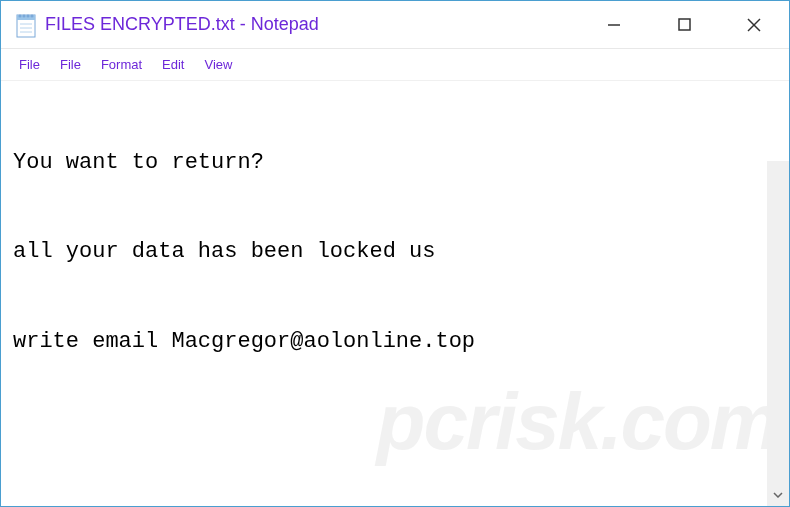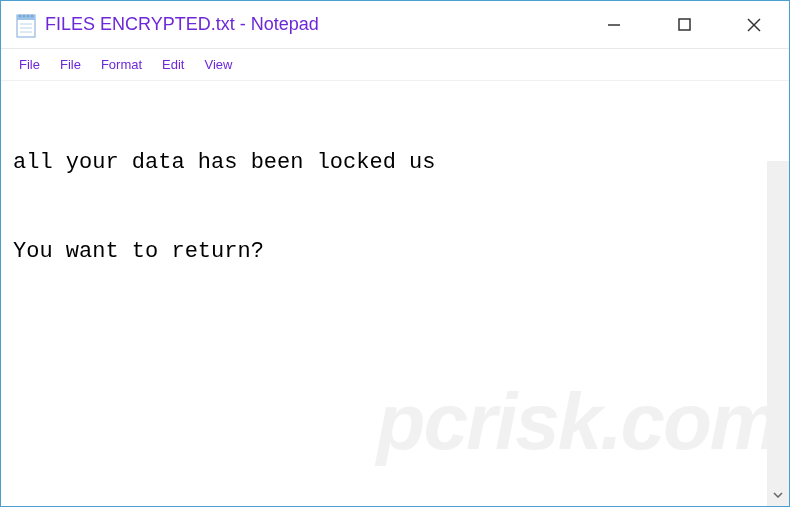--- a/index.html
+++ b/index.html
@@ -182,22 +182,23 @@
   <div class="menubar">
     <div class="menu-item">File</div>
     <div class="menu-item">File</div>
     <div class="menu-item">Format</div>
     <div class="menu-item">Edit</div>
     <div class="menu-item">View</div>
   </div>
 
   <div class="main-area">
     <div class="content">
+      <span class="textline">You want to return?</span>
       <span class="textline">all your data has been locked us</span>
-      <span class="textline">You want to return?</span>
+      <span class="textline">write email Macgregor@aolonline.top</span>
       <div class="watermark">pcrisk.com</div>
     </div>
     <div class="scrollbar-arrow up">
       <svg width="10" height="6" viewBox="0 0 10 6">
           <path d="M1 5 L5 1 L9 5" fill="none" stroke="#666" stroke-width="1.5"></path>
         </svg>
     </div>
     <div class="scrollbar-track"></div>
     <div class="scrollbar-arrow down">
       <svg width="10" height="6" viewBox="0 0 10 6">

